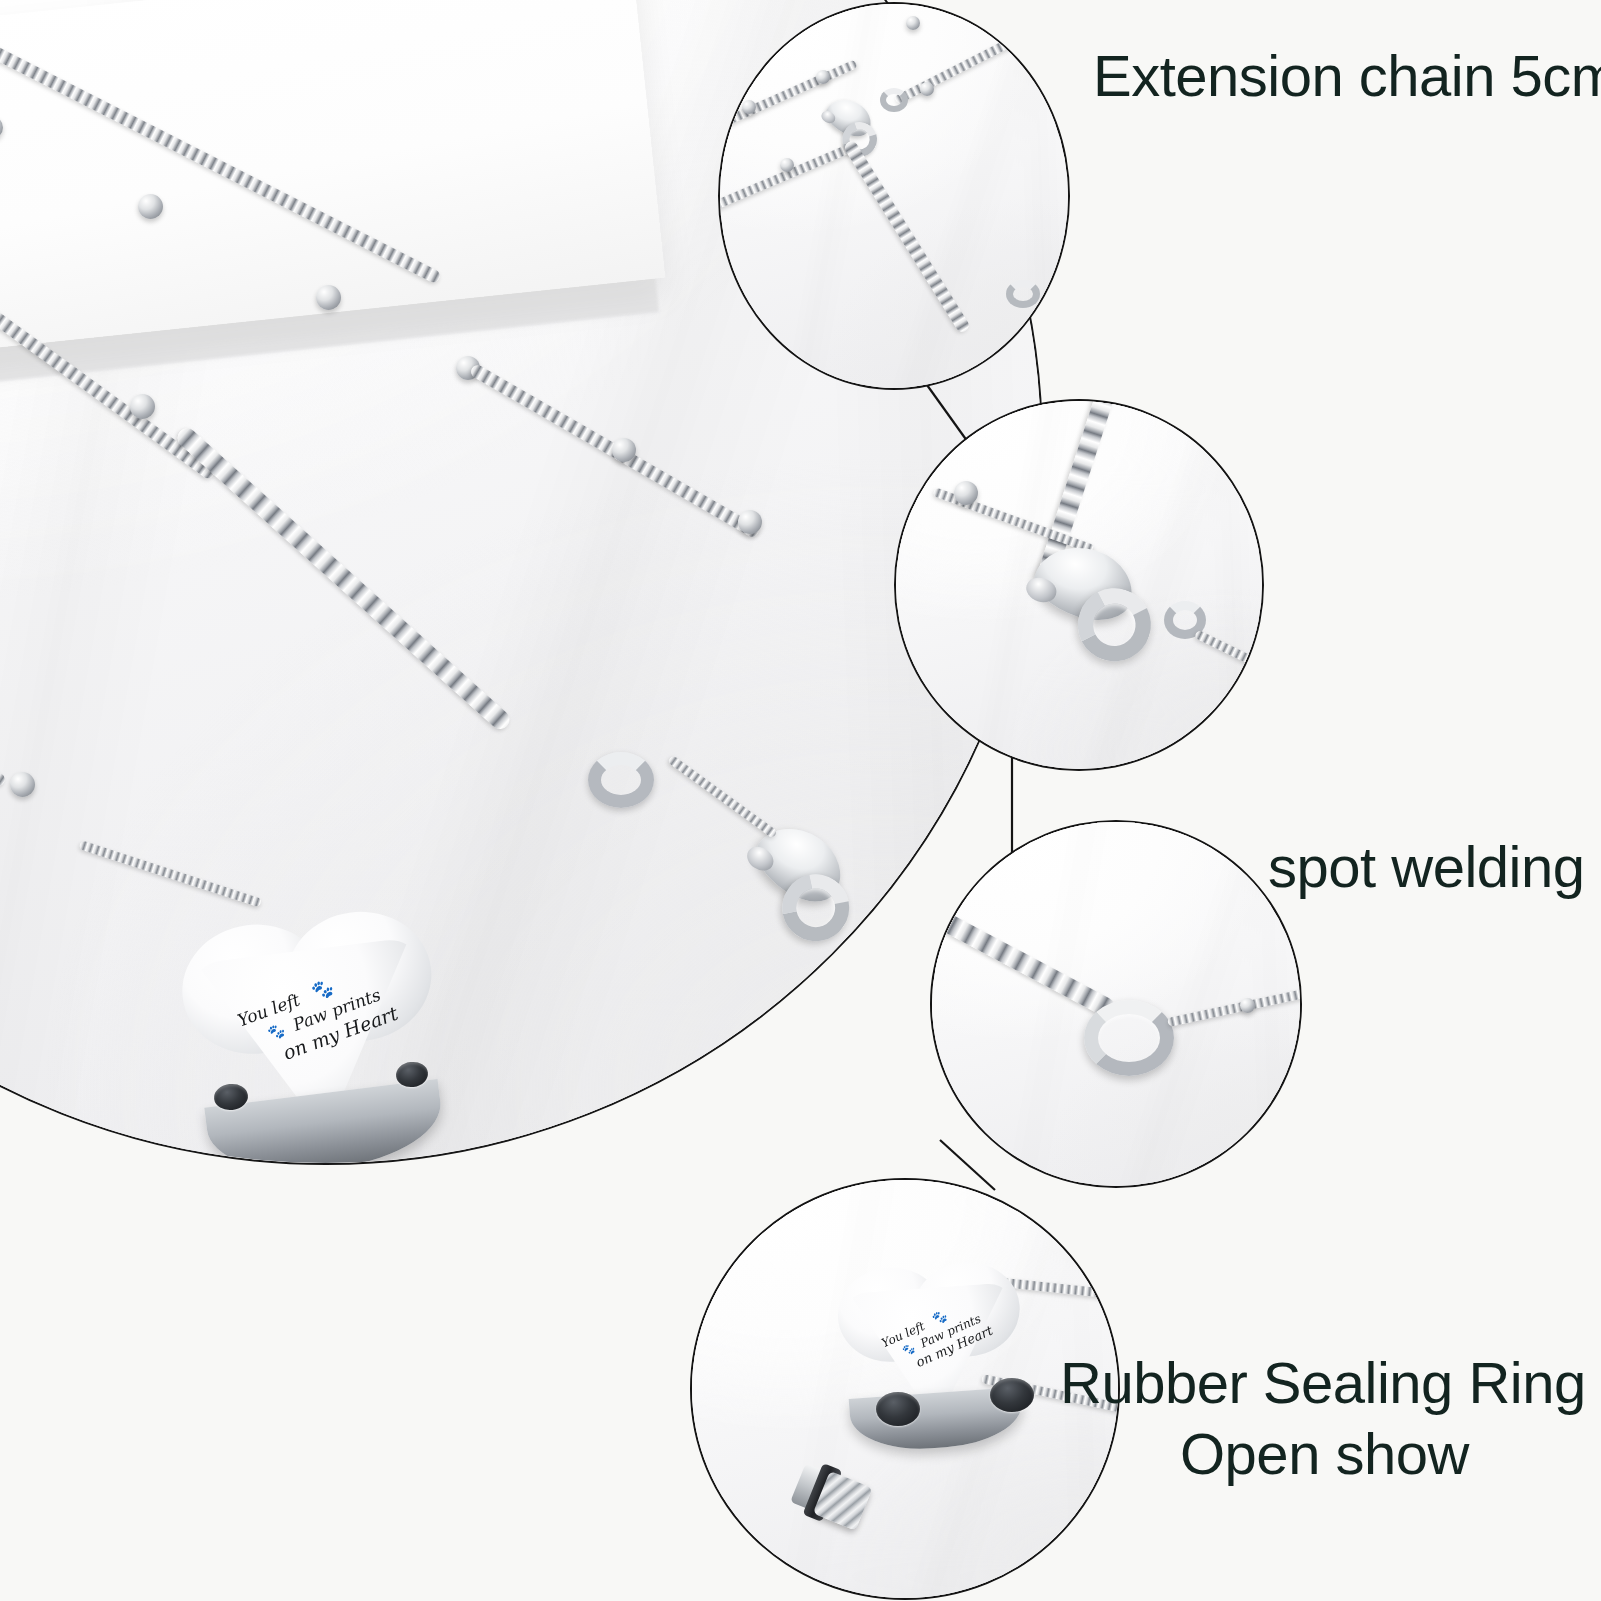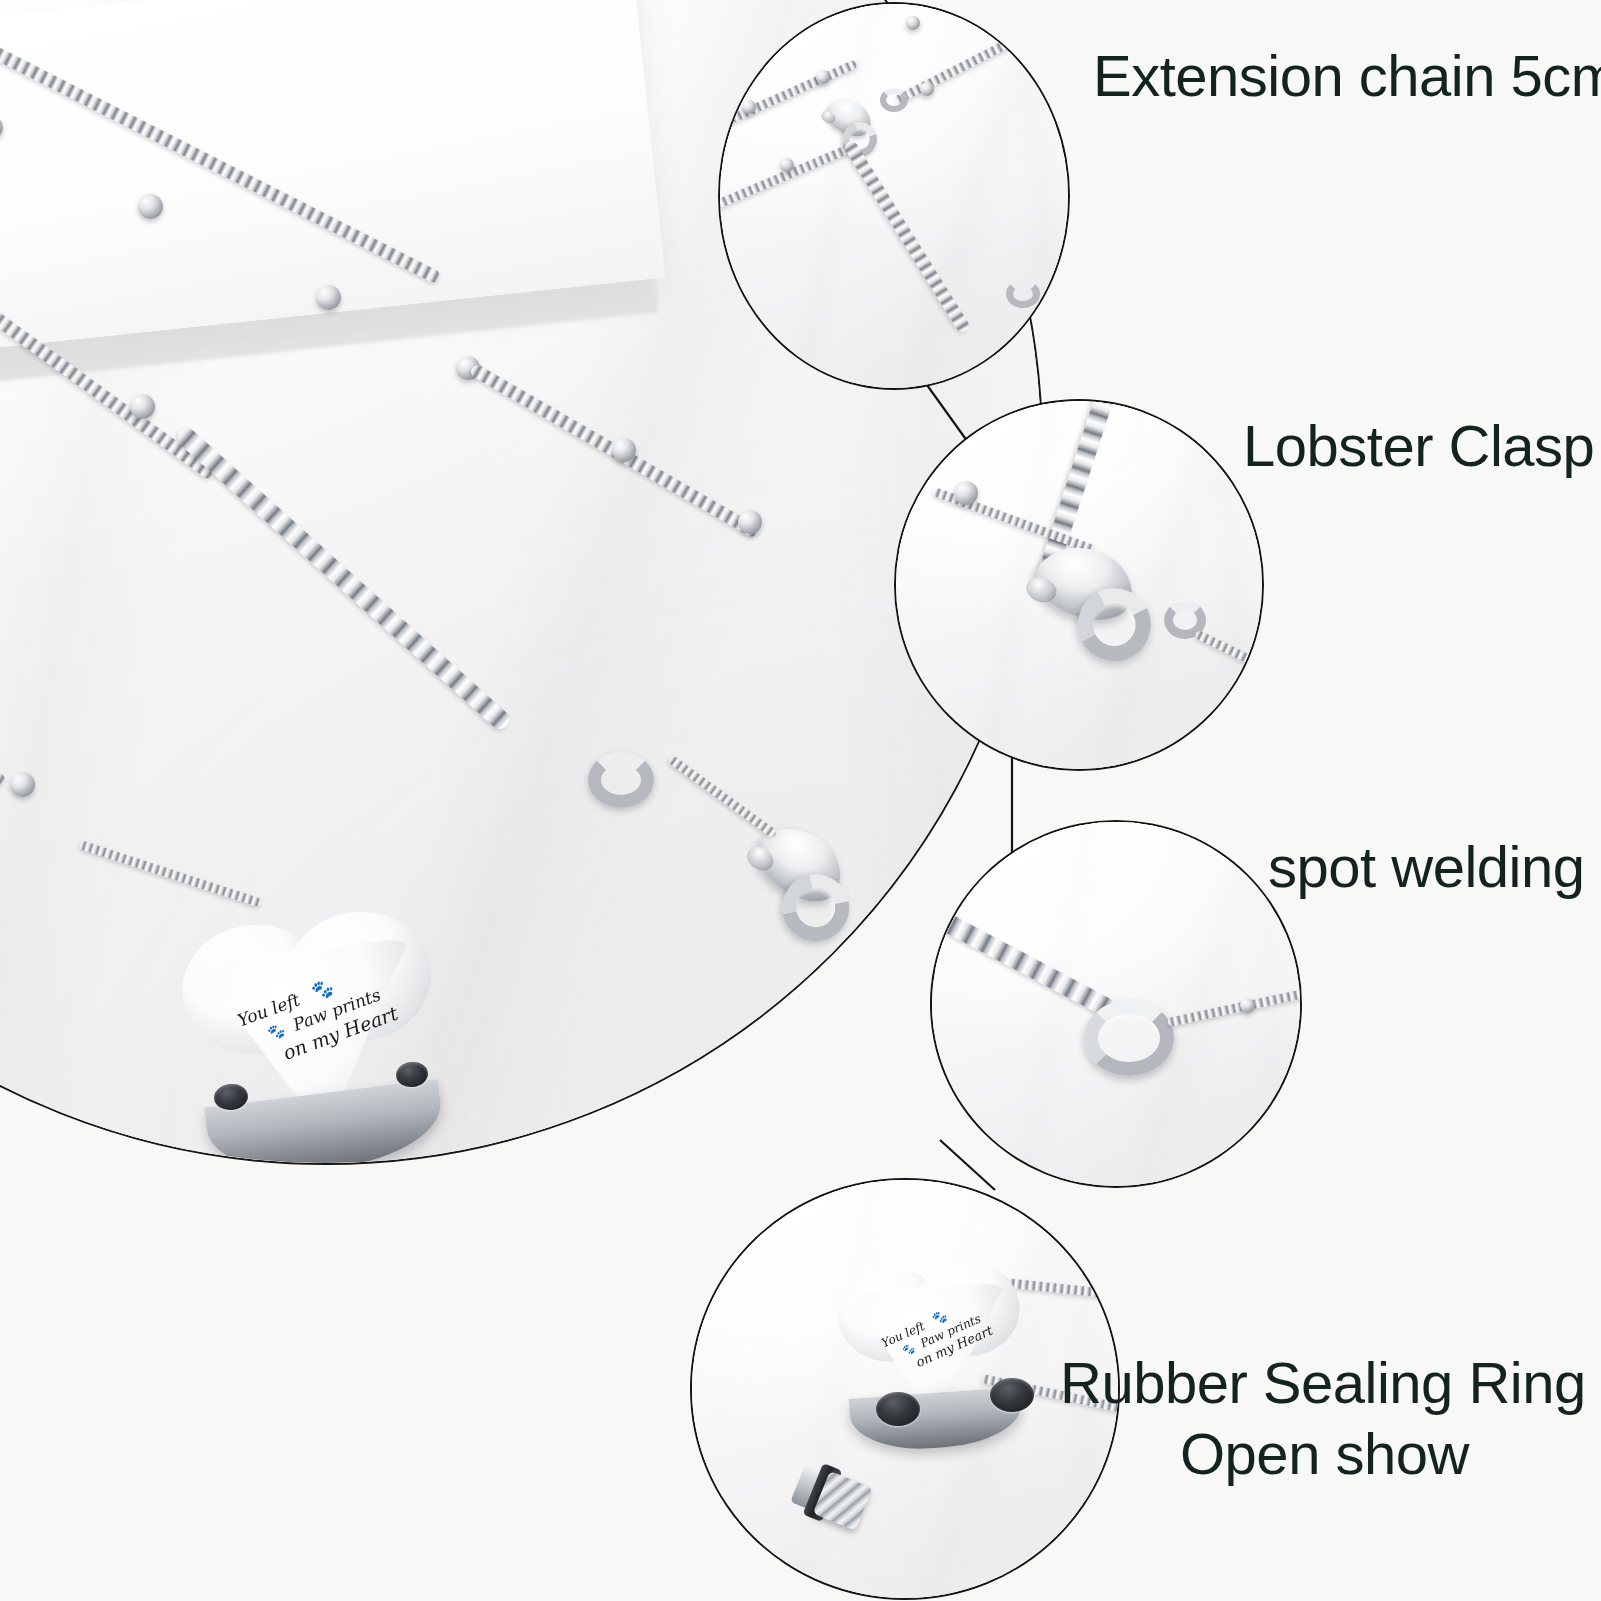--- a/index.html
+++ b/index.html
@@ -466,23 +466,20 @@
         <div class="gasket"></div>
         <div class="thread"></div>
       </div>
     </div>
   </div>
 
   <div class="label" style="left:1093px; top:42px; font-size:58px;">
     <span>Extension chain 5cm</span>
   </div>
 
-  <div class="label" style="left:1243px; top:412px; font-size:58px;">
-    <span>Lobster Clasp</span>
-  </div>
 
   <div class="label" style="left:1268px; top:833px; font-size:58px;">
     <span>spot welding</span>
   </div>
 
   <div class="label" style="left:1060px; top:1348px; font-size:58px; line-height:1.22;">
     <span class="l2">Rubber Sealing Ring</span>
     <span class="l2" style="padding-left:120px;">Open show</span>
   </div>
 

